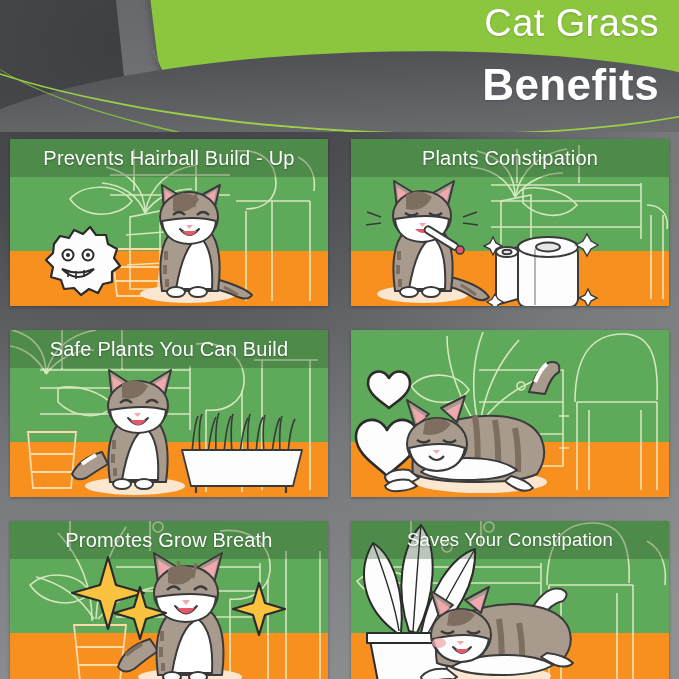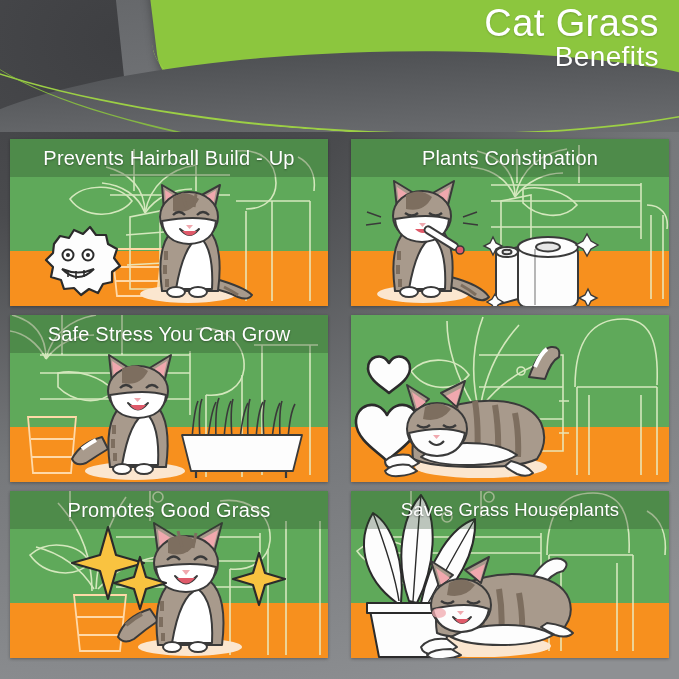--- a/index.html
+++ b/index.html
@@ -55,28 +55,28 @@
     background:linear-gradient(180deg,#4f5154 0%,#6b6d70 48%,#86888b 100%);
     border-radius:55% 60% 0 0;
     transform:rotate(-2.2deg);
   }
   .title-wrap{
     position:absolute;right:20px;top:4px;text-align:right;z-index:6;
     color:#fff;line-height:1.02;
   }
   .title-l1{font-size:38px;letter-spacing:.4px;font-weight:400;display:block;
     text-shadow:0 1px 2px rgba(0,0,0,.18);}
-  .title-l2{font-size:28px;letter-spacing:.4px;font-weight:400;display:block;
-    text-shadow:0 1px 2px rgba(0,0,0,.18);}
+  .title-l2{font-size:44px;letter-spacing:.4px;font-weight:700;display:block;
+    text-shadow:0 1px 2px rgba(0,0,0,.18);margin-top:20px;}
 
   
   .grid{
     position:absolute;left:10px;top:139px;width:659px;height:533px;
     display:grid;grid-template-columns:318px 318px;grid-template-rows:167px 167px 167px;
-    gap:9px 23px;
+    gap:24px 23px;
   }
   .panel{
     position:relative;overflow:hidden;background:#60a85b;
     box-shadow:0 1px 3px rgba(0,0,0,.30);
   }
   .scene{position:absolute;inset:0;}
   .wall{position:absolute;left:0;top:0;right:0;height:112px;background:#5fa95a;}
   .floor{position:absolute;left:0;top:112px;right:0;bottom:0;background:#f7901e;}
   .titleband{
     position:absolute;left:0;top:0;right:0;height:38px;
@@ -323,21 +323,21 @@
             <path d="M262 124 q3 -27 8 -36"></path>
               <path d="M270 124 q-1 -29 2 -38"></path>
             <path d="M278 124 q2 -26 7 -35"></path>
           </g>
           <path d="M172 120 L292 120 L283 156 L181 156 Z" fill="#fdfdfd"></path>
           <path d="M186 156 l0 7 M276 156 l0 7" stroke-width="2.2"></path>
         </g>
       </svg>
 
       <div class="titleband">
-        <div class="ptitle">Safe Stress You Can Grow</div>
+        <div class="ptitle">Safe Plants You Can Build</div>
       </div>
     </div>
 
     <div class="panel">
       <div class="scene">
         <div class="wall"></div>
         <div class="floor"></div>
       </div>
       <svg class="bgart" viewBox="0 0 318 167">
         <g fill="none" stroke="#e9f3cf" stroke-width="1.6" opacity=".85">
@@ -444,21 +444,21 @@
         </g>
 
         <g fill="#f9c340" stroke="#2b2b2b" stroke-width="2.2" stroke-linejoin="round">
           <path d="M98 36 l8 28 l28 8 l-28 8 l-8 28 l-8 -28 l-28 -8 l28 -8 z"></path>
           <path d="M130 66 l6 20 l20 6 l-20 6 l-6 20 l-6 -20 l-20 -6 l20 -6 z"></path>
           <path d="M249 62 l6 20 l20 6 l-20 6 l-6 20 l-6 -20 l-20 -6 l20 -6 z"></path>
         </g>
       </svg>
 
       <div class="titleband">
-        <div class="ptitle">Promotes Good Grass</div>
+        <div class="ptitle">Promotes Grow Breath</div>
       </div>
     </div>
 
     <div class="panel">
       <div class="scene">
         <div class="wall"></div>
         <div class="floor"></div>
       </div>
       <svg class="bgart" viewBox="0 0 318 167">
         <g fill="none" stroke="#e9f3cf" stroke-width="1.6" opacity=".85">
@@ -507,18 +507,18 @@
           <path d="M90 110 q7 5 13 0" fill="none" stroke-width="2.4"></path>
           <path d="M116 110 q7 5 13 0" fill="none" stroke-width="2.4"></path>
           <ellipse cx="88" cy="122" rx="7" ry="5" fill="#f0a8ae" stroke="none" opacity=".75"></ellipse>
           <path d="M106 120 l7 0 l-3.5 4 z" fill="#f0a8ae" stroke="none"></path>
           <path d="M102 126 q9 12 18 0 q-9 9 -18 0 z" fill="#fdfdfd"></path>
           <path d="M104 128 q7 9 14 0" fill="#e05a6a" stroke="none"></path>
         </g>
       </svg>
 
       <div class="titleband">
-        <div class="ptitle sm">Saves Grass Houseplants</div>
+        <div class="ptitle sm">Saves Your Constipation</div>
       </div>
     </div>
 
   </div>
 </div>
 
 </body></html>

